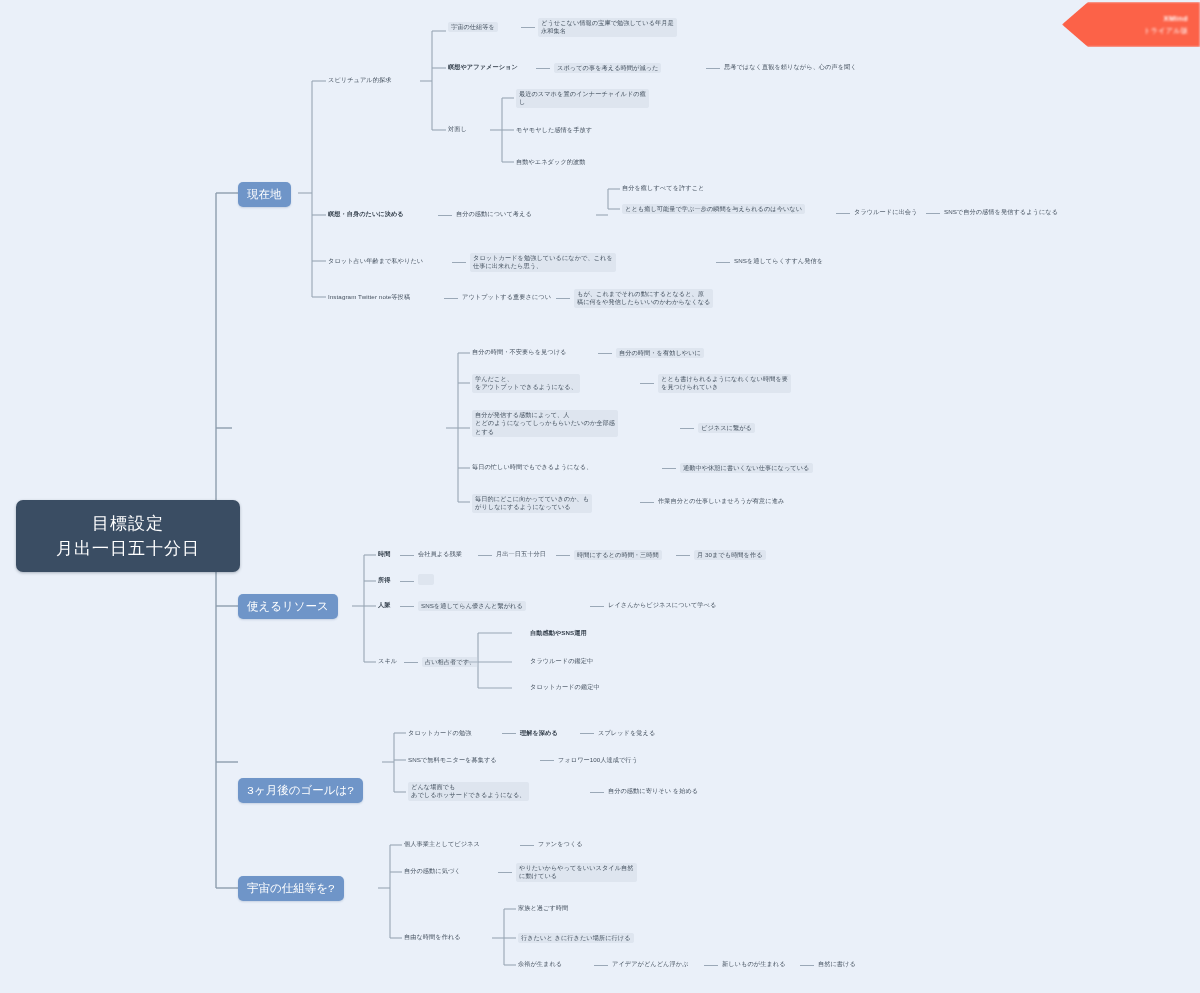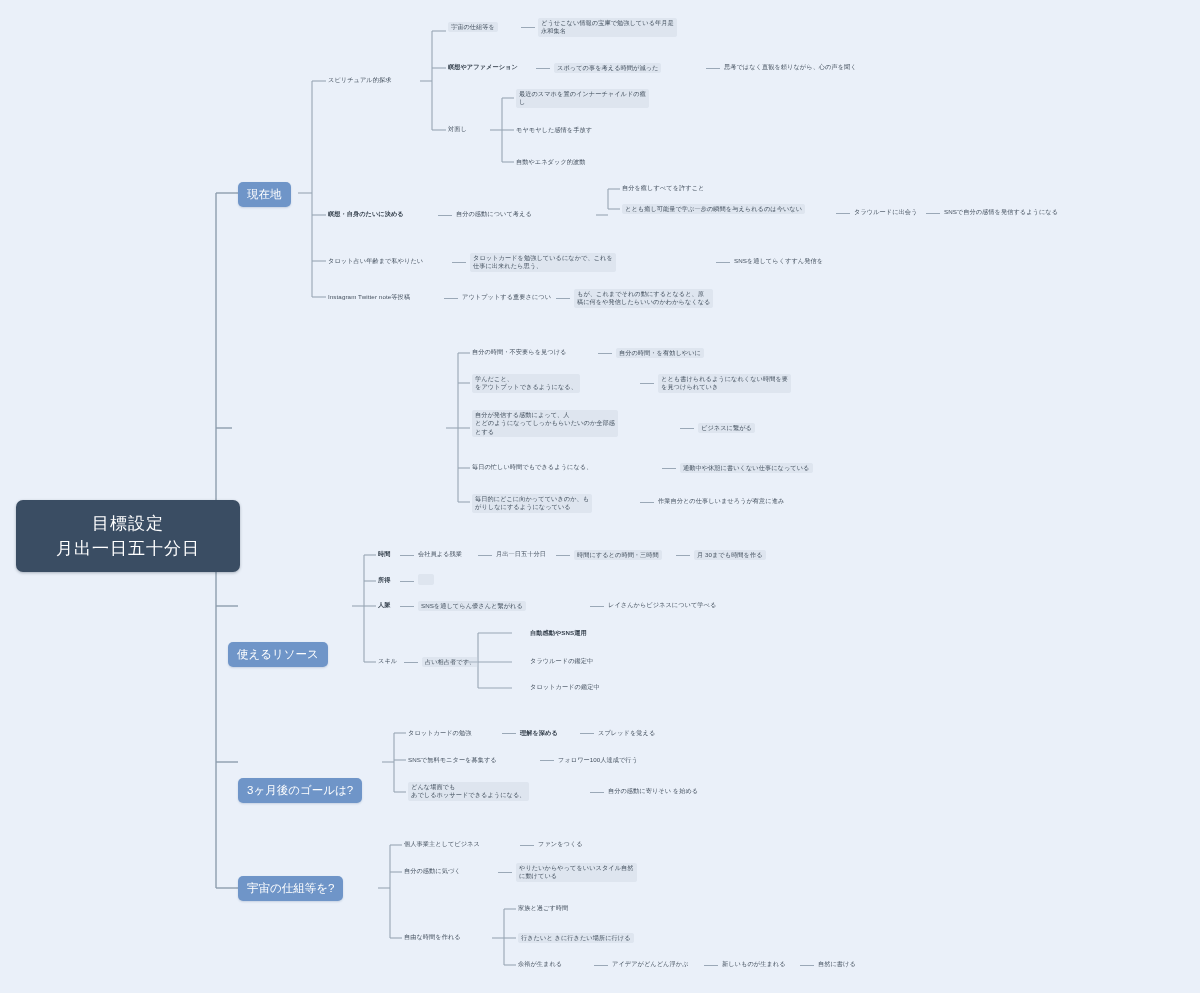--- a/index.html
+++ b/index.html
@@ -67,20 +67,21 @@
 
   .branch {
     background: #6f95c8;
     color: #ffffff;
     border-radius: 5px;
     font-size: 11.5px;
     line-height: 15px;
     padding: 5px 9px;
     text-align: center;
     box-shadow: 0 1px 2px rgba(70,100,145,.22);
+    font-family: Liberation Mono, monospace;
   }
 
   
   .sub {
     color: #2f3c4b;
     font-size: 6.2px;
     line-height: 8.4px;
     letter-spacing: .05px;
     filter: blur(.72px);
     opacity: .9;
@@ -202,21 +203,21 @@
   </svg>
 
   <div class="node root">
     <span>目標設定</span>
     <span>月出一日五十分日</span>
   </div>
 
   <div class="node branch" style="left:238px;top:182px;">現在地</div>
 
 
-  <div class="node branch" style="left:228px;top:594px;margin-top:48px;">使えるリソース</div>
+  <div class="node branch" style="left:238px;top:594px;">使えるリソース</div>
 
   <div class="node branch" style="left:238px;top:778px;">3ヶ月後のゴールは?</div>
 
   <div class="node branch" style="left:238px;top:876px;">宇宙の仕組等を?</div>
 
   <div class="node sub" style="left:328px;top:76px;">スピリチュアル的探求</div>
   <div class="dash" style="left:422px;top:81px;width:0px;"></div>
 
   <div class="node sub hl" style="left:448px;top:22px;">宇宙の仕組等を</div>
   <div class="dash" style="left:521px;top:27px;width:14px;"></div>
@@ -343,14 +344,18 @@
   <div class="node sub" style="left:518px;top:904px;">家族と過ごす時間</div>
   <div class="node sub hl" style="left:518px;top:933px;">行きたいと きに行きたい場所に行ける</div>
   <div class="node sub" style="left:518px;top:960px;">余裕が生まれる</div>
   <div class="dash" style="left:594px;top:965px;width:14px;"></div>
   <div class="node sub" style="left:612px;top:960px;">アイデアがどんどん浮かぶ</div>
   <div class="dash" style="left:704px;top:965px;width:14px;"></div>
   <div class="node sub" style="left:722px;top:960px;">新しいものが生まれる</div>
   <div class="dash" style="left:800px;top:965px;width:14px;"></div>
   <div class="node sub" style="left:818px;top:960px;">自然に書ける</div>
 
+  <div class="ribbon">
+    <div class="rb1">XMind</div>
+    <div class="rb2">トライアル版</div>
+  </div>
 
 </div>
 
 </body></html>

